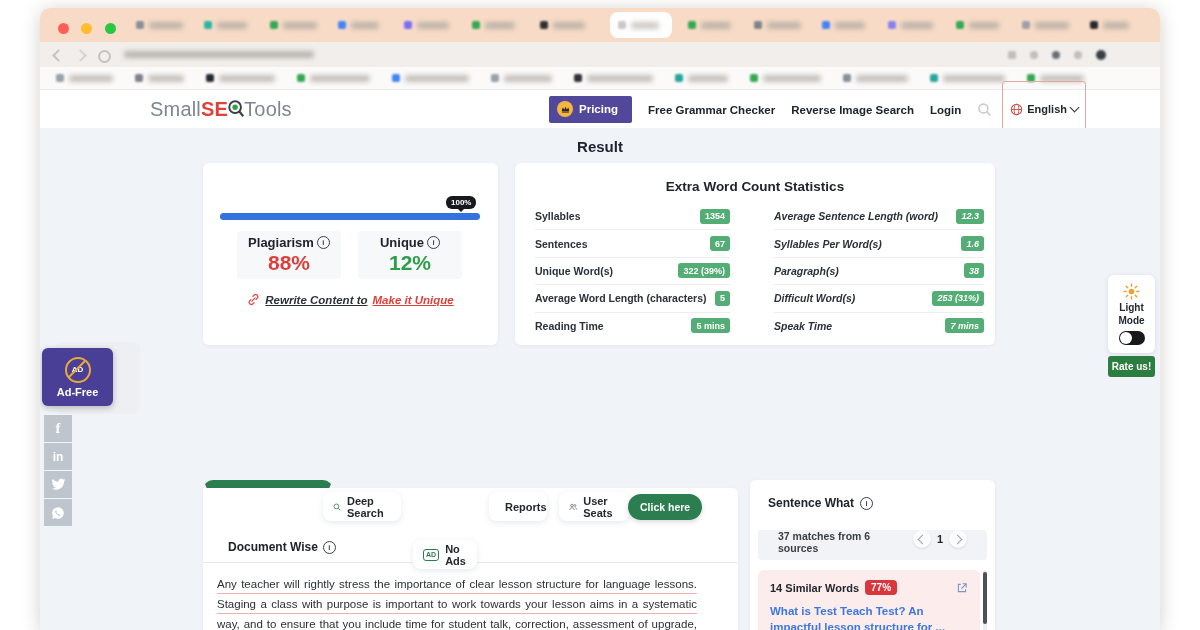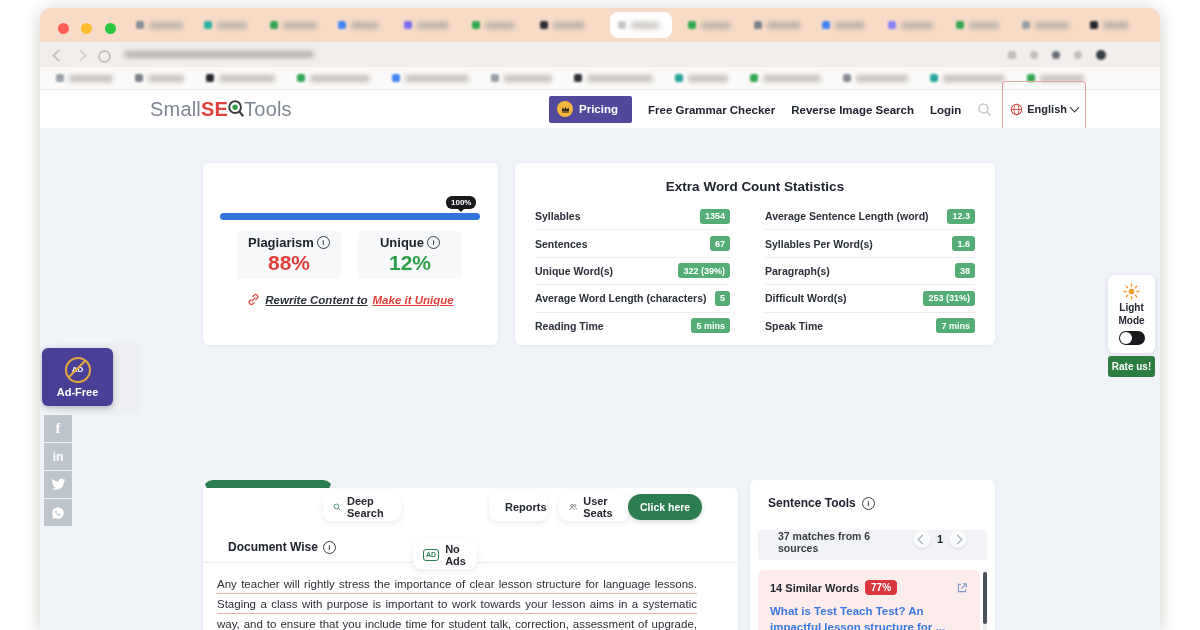--- a/index.html
+++ b/index.html
@@ -284,20 +284,21 @@
               <ellipse cx="10" cy="10" rx="3.6" ry="8" fill="none" stroke="#cf4b45" stroke-width="1.4"></ellipse>
               <line x1="2" y1="10" x2="18" y2="10" stroke="#cf4b45" stroke-width="1.4"></line>
             </svg>
         </span>
         <span>English</span>
         <span class="chev"></span>
       </div>
     </div>
 
     <div class="content">
+      <div class="page-title">Result</div>
 
       <div class="card" style="left:163px;top:35px;width:295px;height:182px;">
         <div class="ptip">100%</div>
         <div class="pbar"></div>
         <div class="scorebox" style="left:34px;align-items:center;">
           <span class="lab">
               <span>Plagiarism</span>
               <span class="info">i</span>
             </span>
           <span class="score-red">88%</span>
@@ -339,21 +340,21 @@
             </div>
           <div class="stat-row">
               <span class="stat-label">Average Word Length (characters)</span>
               <span class="stat-badge">5</span>
             </div>
           <div class="stat-row" style="border-bottom:none;">
               <span class="stat-label">Reading Time</span>
               <span class="stat-badge">5 mins</span>
             </div>
         </div>
-        <div class="stat-col" style="left:250px;width:210px;">
+        <div class="stat-col" style="left:259px;width:210px;font-style:italic;">
           <div class="stat-row">
               <span class="stat-label">Average Sentence Length (word)</span>
               <span class="stat-badge">12.3</span>
             </div>
           <div class="stat-row">
               <span class="stat-label">Syllables Per Word(s)</span>
               <span class="stat-badge">1.6</span>
             </div>
           <div class="stat-row">
               <span class="stat-label">Paragraph(s)</span>
@@ -418,21 +419,21 @@
             <path d="M2 18c0-3.4 2.7-6 6-6s6 2.6 6 6" fill="none" stroke="#3a3f46" stroke-width="1.6"></path>
             <circle cx="16" cy="6" r="2.6" fill="none" stroke="#3a3f46" stroke-width="1.4"></circle>
             <path d="M16 12c2.8 0 4.6 2.4 4.6 5" fill="none" stroke="#3a3f46" stroke-width="1.4"></path>
           </svg>
         <span>User Seats</span>
       </div>
       <div class="clickhere">Click here</div>
 
       <div class="card" style="left:710px;top:352px;width:245px;height:270px;">
         <div class="sw-title">
-          <span>Sentence Tools</span>
+          <span>Sentence What</span>
           <span class="info">i</span>
         </div>
         <div class="sw-bar">
           <span>37 matches from 6 sources</span>
           <span style="margin-left:auto;display:flex;align-items:center;gap:6px;">
             <span class="pgbtn">
                 <span class="chev" style="transform:rotate(135deg);margin-left:2px;"></span>
               </span>
             <span style="font-size:11px;color:#23272f;">1</span>
             <span class="pgbtn">

